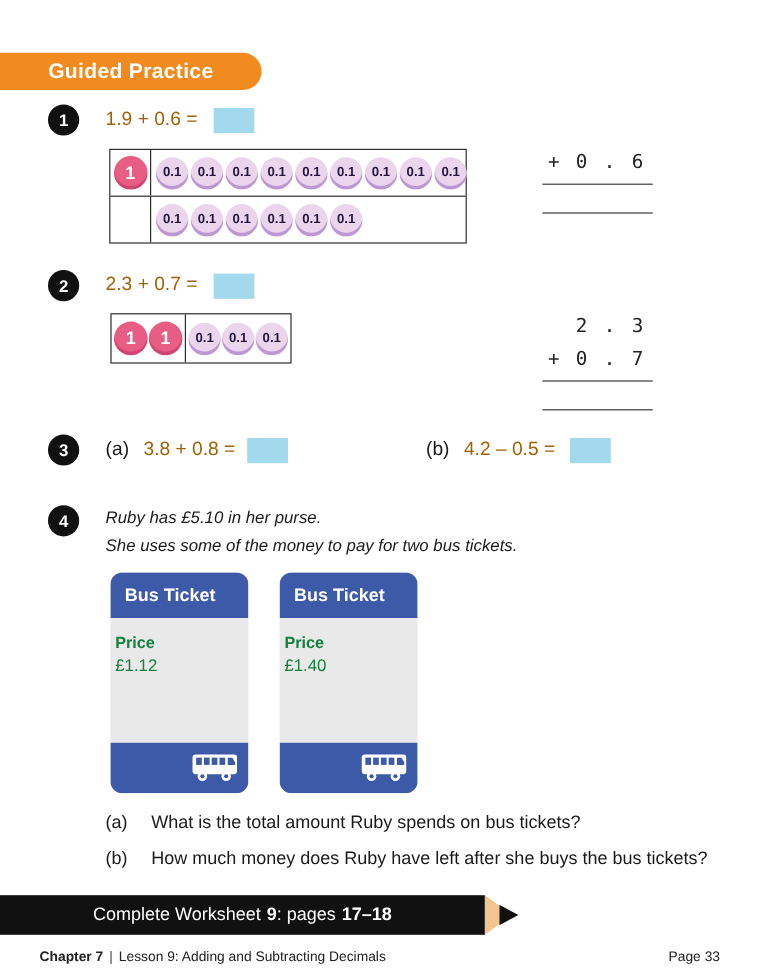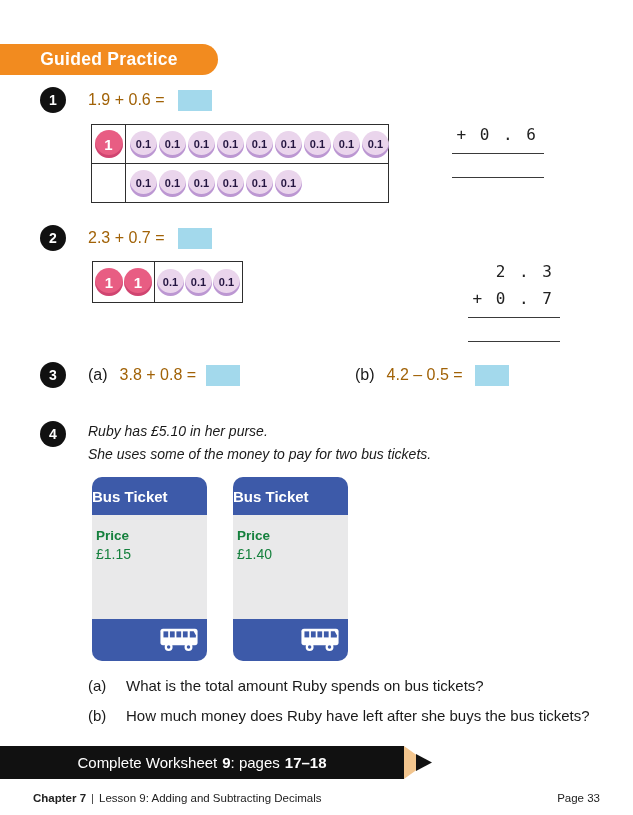--- a/index.html
+++ b/index.html
@@ -59,21 +59,21 @@
   .mathline.second{margin-top:23px;}
   
   .story{position:absolute;left:88px;top:420px;font-size:14px;font-style:italic;line-height:23px;}
   .tickets{position:absolute;left:92px;top:477px;display:flex;gap:26px;}
   .ticket{
     width:115px;height:184px;border-radius:10px;overflow:hidden;
     display:flex;flex-direction:column;background:var(--ticket_gray,#e9e9ea);
   }
   .ticket-header{
     height:38px;background:var(--ticket_blue,#3d5aa9);color:#fff;
-    display:flex;align-items:center;
+    display:flex;align-items:center;padding-left:12px;
     font-size:15px;font-weight:bold;flex:0 0 auto;
   }
   .ticket-body{flex:1;padding:13px 12px 0 4px;font-size:13.5px;color:#15803d;}
   .ticket-body .price-label{font-weight:600;}
   .ticket-body .price-value{margin-top:3px;font-size:14px;}
   .ticket-footer{
     height:42px;background:var(--ticket_blue,#3d5aa9);flex:0 0 auto;
     display:flex;align-items:center;justify-content:flex-end;padding-right:9px;
   }
   .task{position:absolute;left:88px;display:flex;font-size:15px;}
@@ -161,21 +161,21 @@
       <span class="disc disc-one">1</span>
       <span class="disc disc-one">1</span>
     </div>
   <div class="pv-box-cell">
       <span class="disc disc-tenth">0.1</span>
       <span class="disc disc-tenth">0.1</span>
       <span class="disc disc-tenth">0.1</span>
     </div>
 </div>
 
-<div class="colmath" style="left:468px;top:258px;">
+<div class="colmath" style="left:452px;top:258px;">
   <div class="crow">2 . 3</div>
   <div class="crow">+ 0 . 7</div>
   <div class="mathline"></div>
   <div class="mathline second"></div>
 </div>
 
 <div class="qrow" style="left:40px;top:362px;gap:22px;">
   <div class="qnum">3</div>
   <span class="ablabel">(a)</span>
   <span class="expr" style="margin-left:-10px;">3.8 + 0.8 =</span>
@@ -193,21 +193,21 @@
 <div class="story">
   <div>Ruby has £5.10 in her purse.</div>
   <div>She uses some of the money to pay for two bus tickets.</div>
 </div>
 
 <div class="tickets">
   <div class="ticket">
     <div class="ticket-header">Bus Ticket</div>
     <div class="ticket-body">
       <div class="price-label">Price</div>
-      <div class="price-value">£1.15</div>
+      <div class="price-value">£1.12</div>
     </div>
     <div class="ticket-footer">
       <svg width="38" height="24" viewBox="0 0 44 27">
         <rect x="0.5" y="0.5" width="43" height="19" rx="3" fill="#ffffff"></rect>
         <rect x="4" y="3.5" width="5.5" height="7" fill="#3d5aa9"></rect>
         <rect x="11.5" y="3.5" width="5.5" height="7" fill="#3d5aa9"></rect>
         <rect x="19" y="3.5" width="5.5" height="7" fill="#3d5aa9"></rect>
         <rect x="26.5" y="3.5" width="5.5" height="7" fill="#3d5aa9"></rect>
         <path d="M34.5 3.5 h4.5 l2.5 4.5 v2.5 h-7 z" fill="#3d5aa9"></path>
         <circle cx="10" cy="21.5" r="4.6" fill="#ffffff"></circle>

